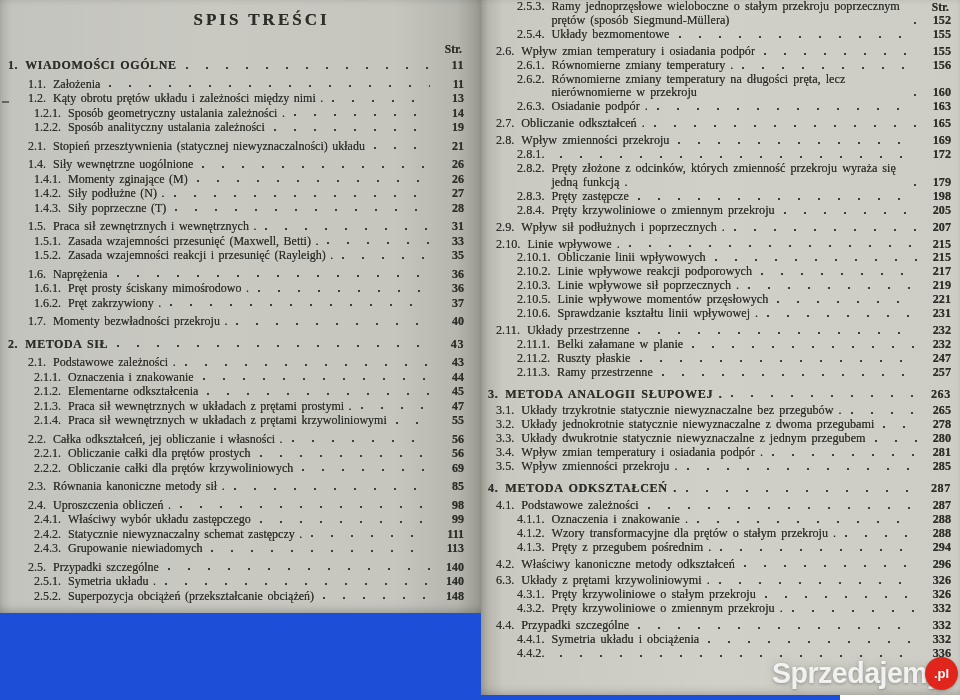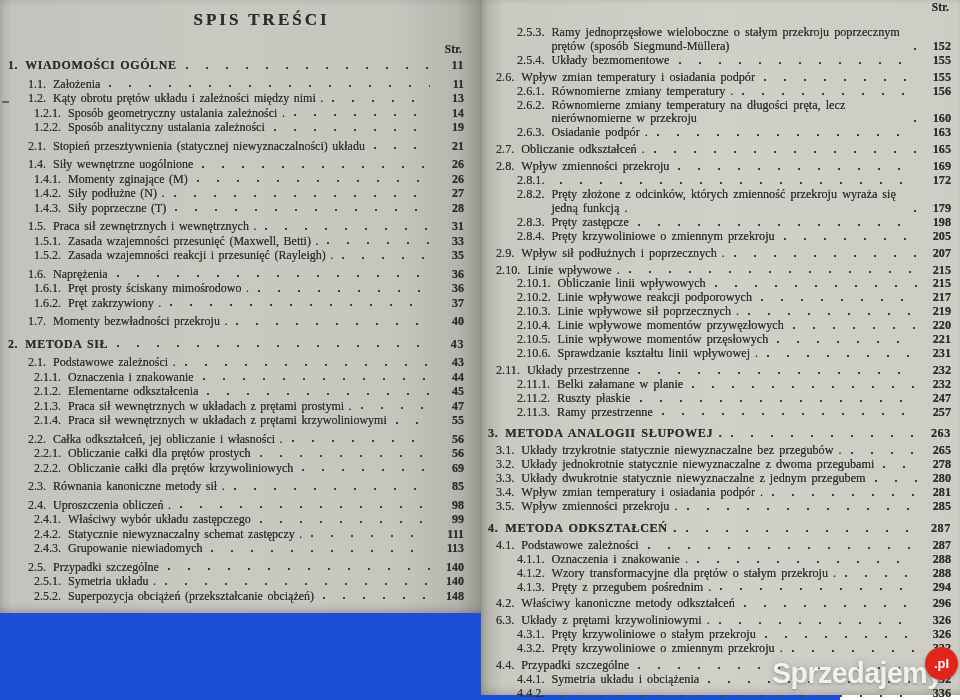--- a/index.html
+++ b/index.html
@@ -14,21 +14,21 @@
   }
   .page-right{
     left:481px;width:479px;height:695px;
     background:linear-gradient(90deg,#9d9d94 0px,#b7b7af 8px,#c9c9c1 22px,#d0d0c8 48%,#cdcdc5 100%);
     box-shadow:inset 0 -7px 9px -5px rgba(60,60,55,.3), inset 0 3px 5px -3px rgba(60,60,55,.15);
   }
 
   .title{margin:10px 0 4px;text-align:center;font-size:17px;font-weight:bold;letter-spacing:3px;padding-left:42px;}
   .strrow-left{text-align:right;padding:9px 19px 3px 0;font-size:11.5px;font-weight:bold;}
   .str-right{position:absolute;top:1px;right:11px;font-size:11.5px;font-weight:bold;}
-  .entries-right{padding-top:10px;margin-top:16px;}
+  .entries-right{padding-top:0;}
 
   .row{display:flex;align-items:baseline;}
   .page-left  .row{padding-right:17px;font-size:12px;line-height:14.5px;word-spacing:1.5px;}
   .page-right .row{padding-right:9px;font-size:12.2px;line-height:13.9px;word-spacing:2px;}
   .lvl1{font-weight:bold;letter-spacing:.6px;}
   .page-left  .lvl1{padding-left:8px;}
   .page-left  .lvl2{padding-left:28px;}
   .page-left  .lvl3{padding-left:34px;}
   .page-right .lvl1{padding-left:7px;}
   .page-right .lvl2{padding-left:15px;}
@@ -51,21 +51,21 @@
 
   .watermark{position:absolute;left:772px;top:643px;width:188px;height:52px;}
   .wm-word{
     position:absolute;left:0;bottom:5px;
     font-family:"Liberation Sans",sans-serif;font-weight:bold;font-size:30px;
     color:rgba(255,255,255,.86);letter-spacing:-.5px;
     transform:scaleX(.95);transform-origin:left bottom;
     text-shadow:0 1px 3px rgba(110,110,105,.6),0 0 10px rgba(130,130,125,.4);
   }
   .wm-circle{
-    position:absolute;right:2px;top:4px;width:33px;height:33px;border-radius:50%;
+    position:absolute;right:2px;top:14px;width:33px;height:33px;border-radius:50%;
     display:flex;align-items:center;justify-content:center;
     font-family:"Liberation Sans",sans-serif;font-weight:bold;font-size:13px;color:#ffffff;
     box-shadow:0 1px 3px rgba(80,80,75,.45);
   }
 </style>
 </head>
 <body>
 
 <div id="stage">
 
@@ -378,26 +378,20 @@
           <span class="leader"></span>
           <span class="pagenum">217</span>
         </div>
         <div class="row lvl3">
           <span class="num">2.10.3.</span>
           <span class="text">Linie wpływowe sił poprzecznych .</span>
           <span class="leader"></span>
           <span class="pagenum">219</span>
         </div>
         <div class="row lvl3">
-          <span class="num">2.10.4.</span>
-          <span class="text">Linie wpływowe momentów przywęzłowych</span>
-          <span class="leader"></span>
-          <span class="pagenum">220</span>
-        </div>
-        <div class="row lvl3">
           <span class="num">2.10.5.</span>
           <span class="text">Linie wpływowe momentów przęsłowych</span>
           <span class="leader"></span>
           <span class="pagenum">221</span>
         </div>
         <div class="row lvl3">
           <span class="num">2.10.6.</span>
           <span class="text">Sprawdzanie kształtu linii wpływowej .</span>
           <span class="leader"></span>
           <span class="pagenum">231</span>

